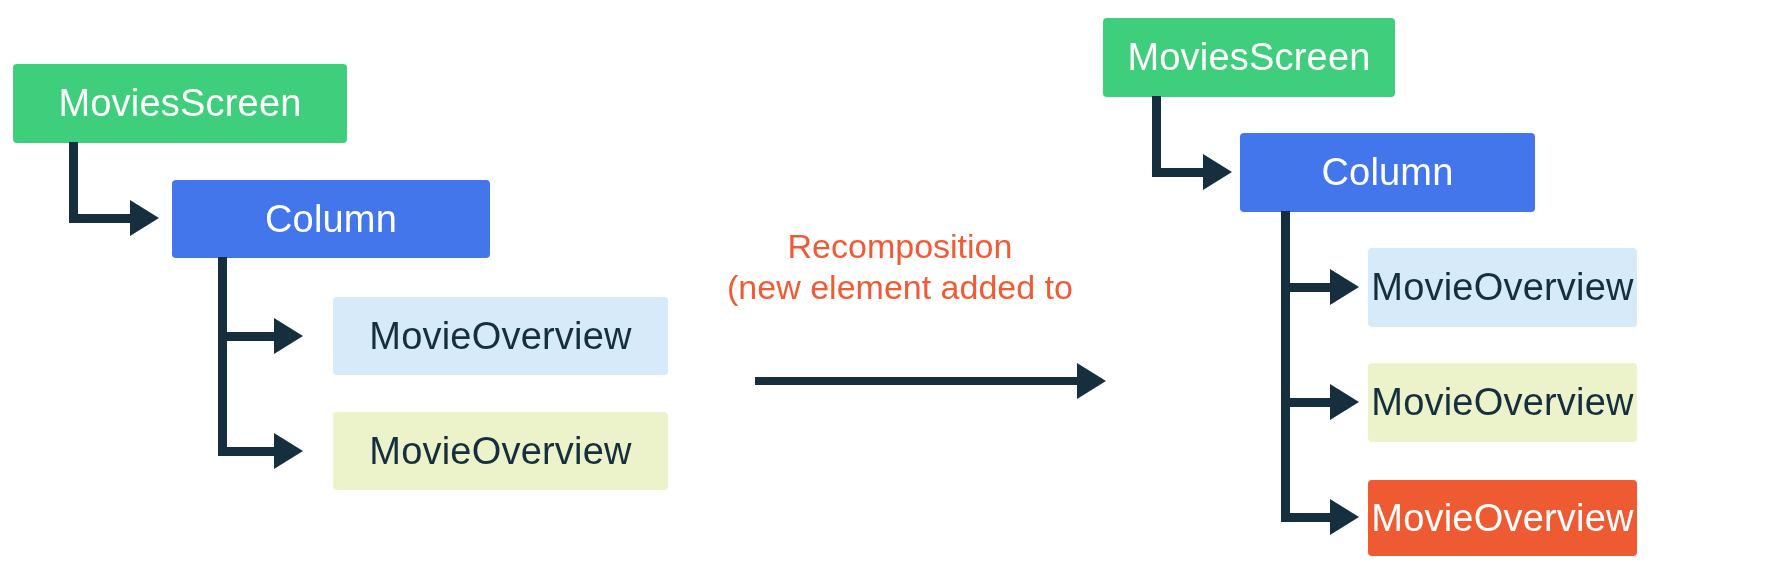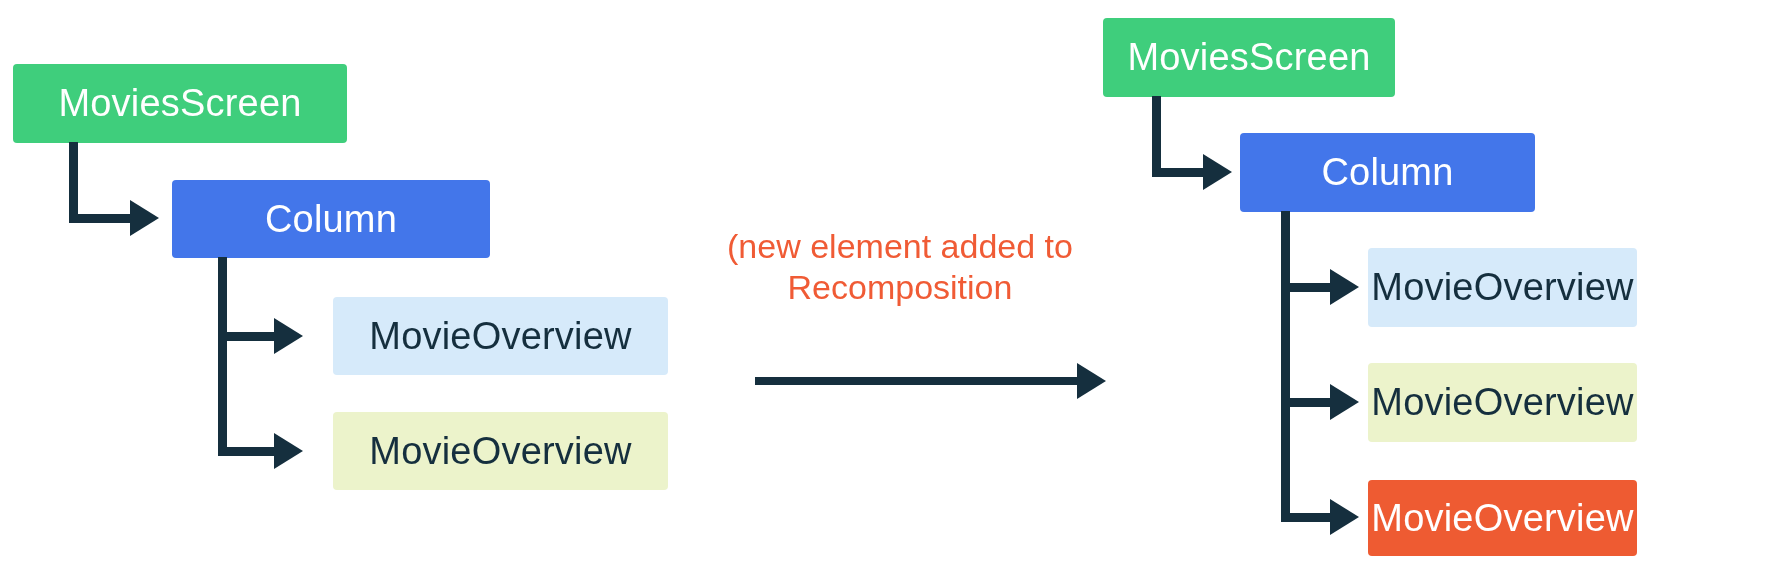--- a/index.html
+++ b/index.html
@@ -53,22 +53,22 @@
   <div class="hline" style="left:218px;top:332px;width:56px;"></div>
   <div class="arrowhead" style="left:274px;top:318px;"></div>
   <div class="hline" style="left:218px;top:447px;width:56px;"></div>
   <div class="arrowhead" style="left:274px;top:433px;"></div>
 
   <div class="node light" style="left: 333px; top: 297px; width: 335px; height: 78px; background: rgb(214, 234, 250);">MovieOverview</div>
 
   <div class="node light" style="left: 333px; top: 412px; width: 335px; height: 78px; background: rgb(236, 243, 203);">MovieOverview</div>
 
   <div class="caption" style="color: rgb(240, 91, 53);">
+    <div>Recomposition</div>
     <div>(new element added to</div>
-    <div>Recomposition</div>
   </div>
 
   <div class="hline" style="left:755px;top:377px;width:322px;height:8px;"></div>
   <div class="arrowhead" style="left:1077px;top:363px;"></div>
 
   <div class="node dark" style="left: 1103px; top: 18px; width: 292px; height: 79px; background: rgb(63, 206, 124);">MoviesScreen</div>
 
   <div class="vline" style="left:1152px;top:96px;height:81px;"></div>
   <div class="hline" style="left:1152px;top:168px;width:52px;"></div>
   <div class="arrowhead" style="left:1203px;top:154px;"></div>

